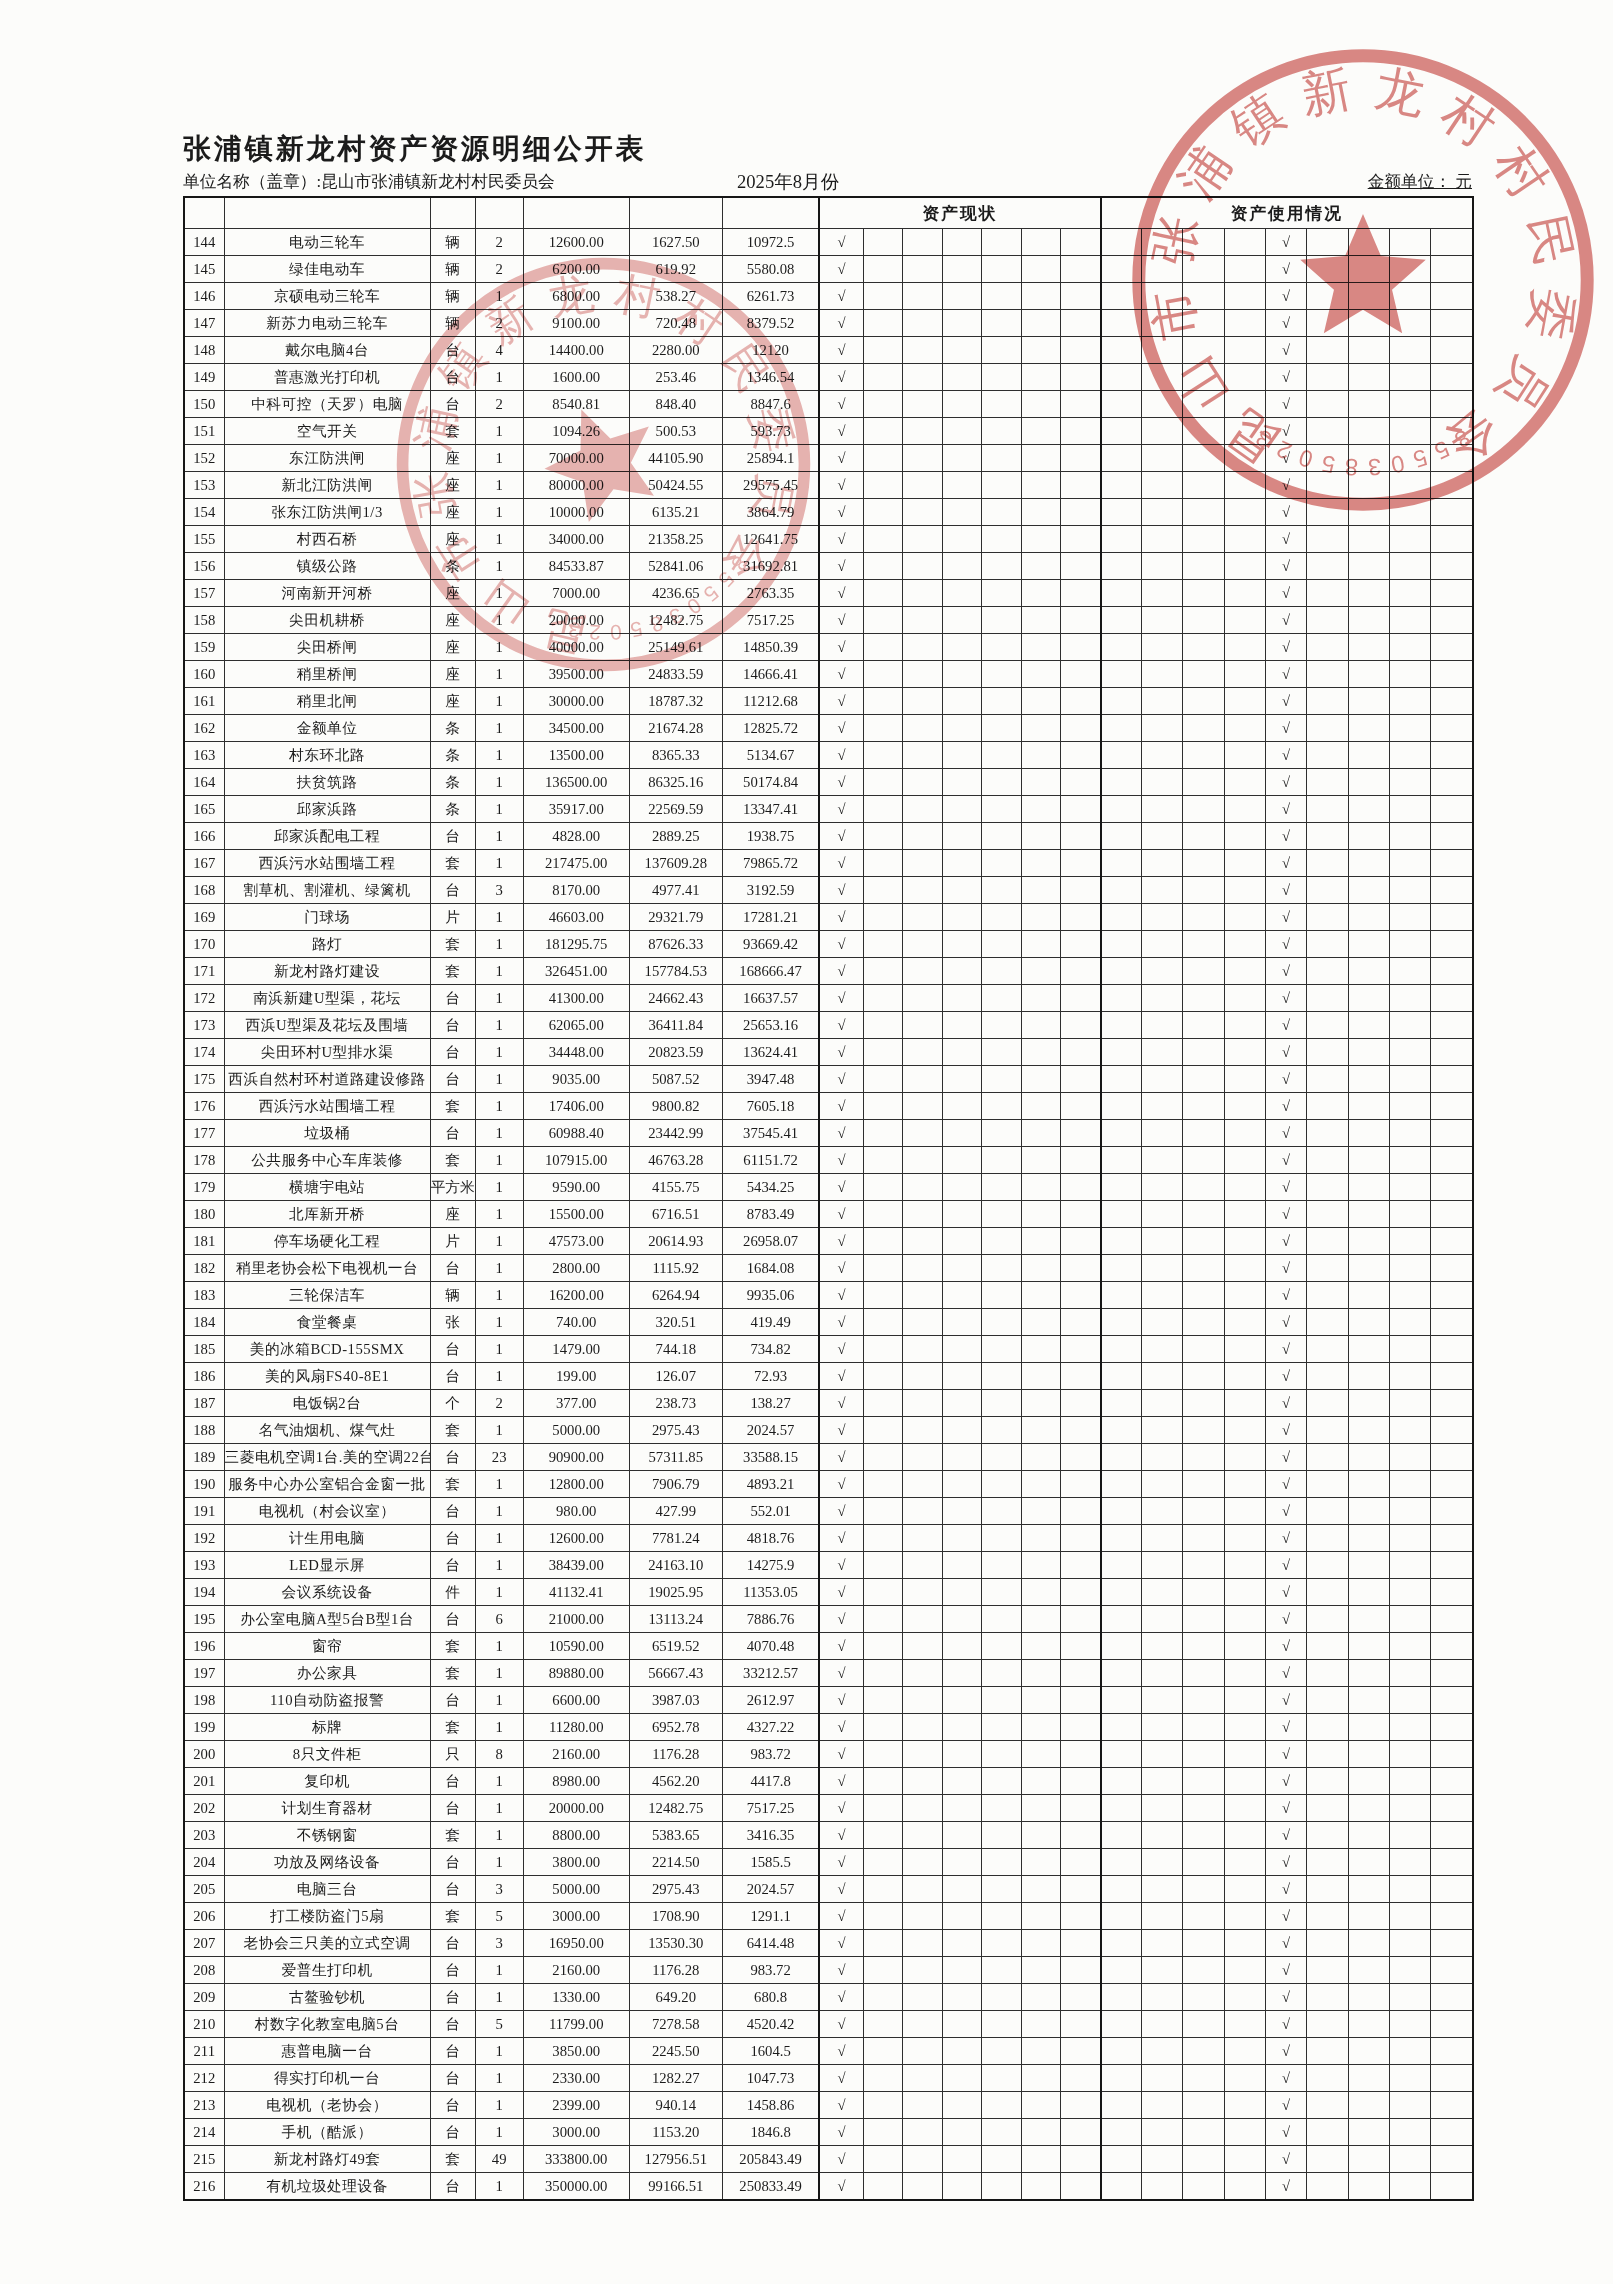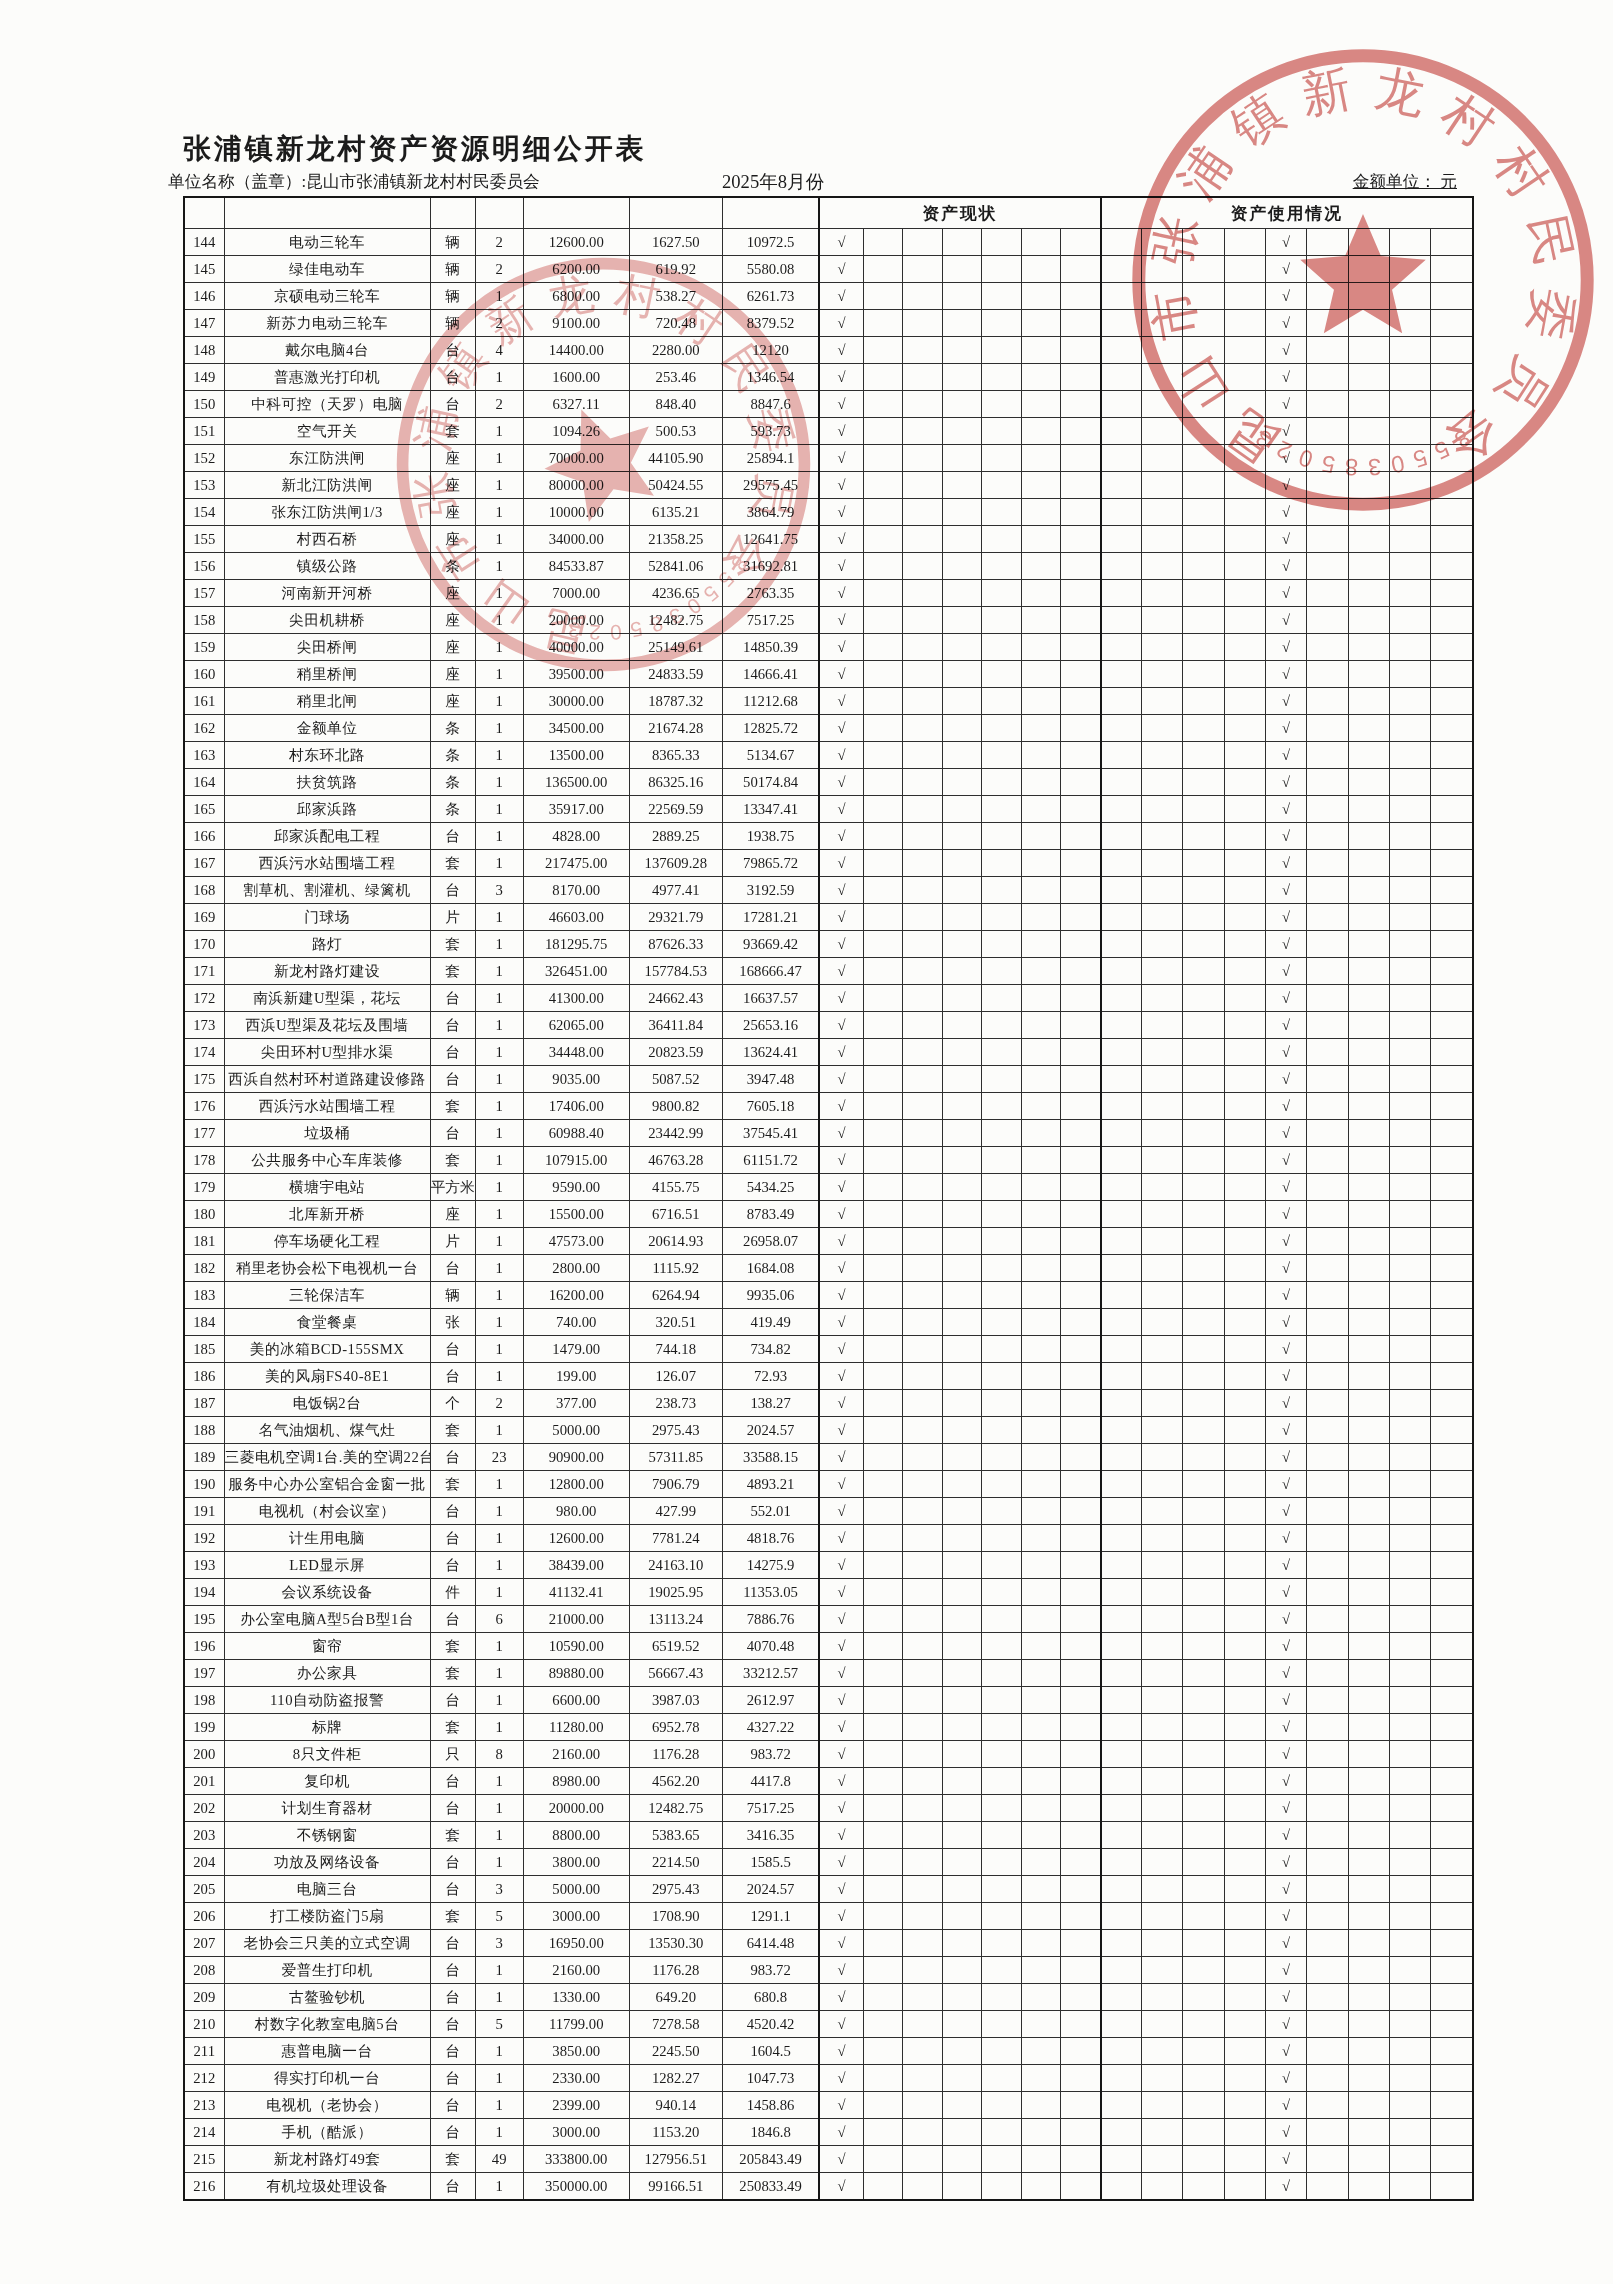--- a/index.html
+++ b/index.html
@@ -6,21 +6,21 @@
   .page {
     position:relative; width:1613px; height:2285px; margin:0 auto;
     background:#fcfcfa; overflow:hidden;
     font-family:"Liberation Serif", serif; color:#1b1b1b;
   }
   .doc-title {
     position:absolute; top:130px; left:183px; width:1291px;
     text-align:left; font-size:28px; font-weight:bold; letter-spacing:2.9px;
   }
   .meta-row {
-    position:absolute; top:169px; left:168px; width:1291px; height:25.5px;
+    position:absolute; top:169px; left:183px; width:1291px; height:25.5px;
     font-size:16.7px;
   }
   .meta-unit   { position:absolute; left:0; bottom:2px; }
   .meta-period { position:absolute; left:554px; width:196px; text-align:left; bottom:0; font-size:18.6px; }
   .meta-curr   { position:absolute; right:2px; bottom:2px; font-size:16.7px;text-decoration:underline; }
 
   table.asset {
     position:absolute; top:196px; left:183px; width:1291px;
     border-collapse:collapse; table-layout:fixed;
     border:2px solid #161616;
@@ -248,21 +248,21 @@
           <td class="chk"></td>
           <td class="chk"></td>
           <td class="chk"></td>
           <td class="chk"></td>
         </tr>
         <tr>
           <td class="rowno">150</td>
           <td class="name">中科可控（天罗）电脑</td>
           <td class="unit">台</td>
           <td class="qty">2</td>
-          <td class="val">6327.11</td>
+          <td class="val">8540.81</td>
           <td class="val">848.40</td>
           <td class="val">8847.6</td>
           <td class="chk gs">√</td>
           <td class="chk"></td>
           <td class="chk"></td>
           <td class="chk"></td>
           <td class="chk"></td>
           <td class="chk"></td>
           <td class="chk"></td>
           <td class="chk gs"></td>

